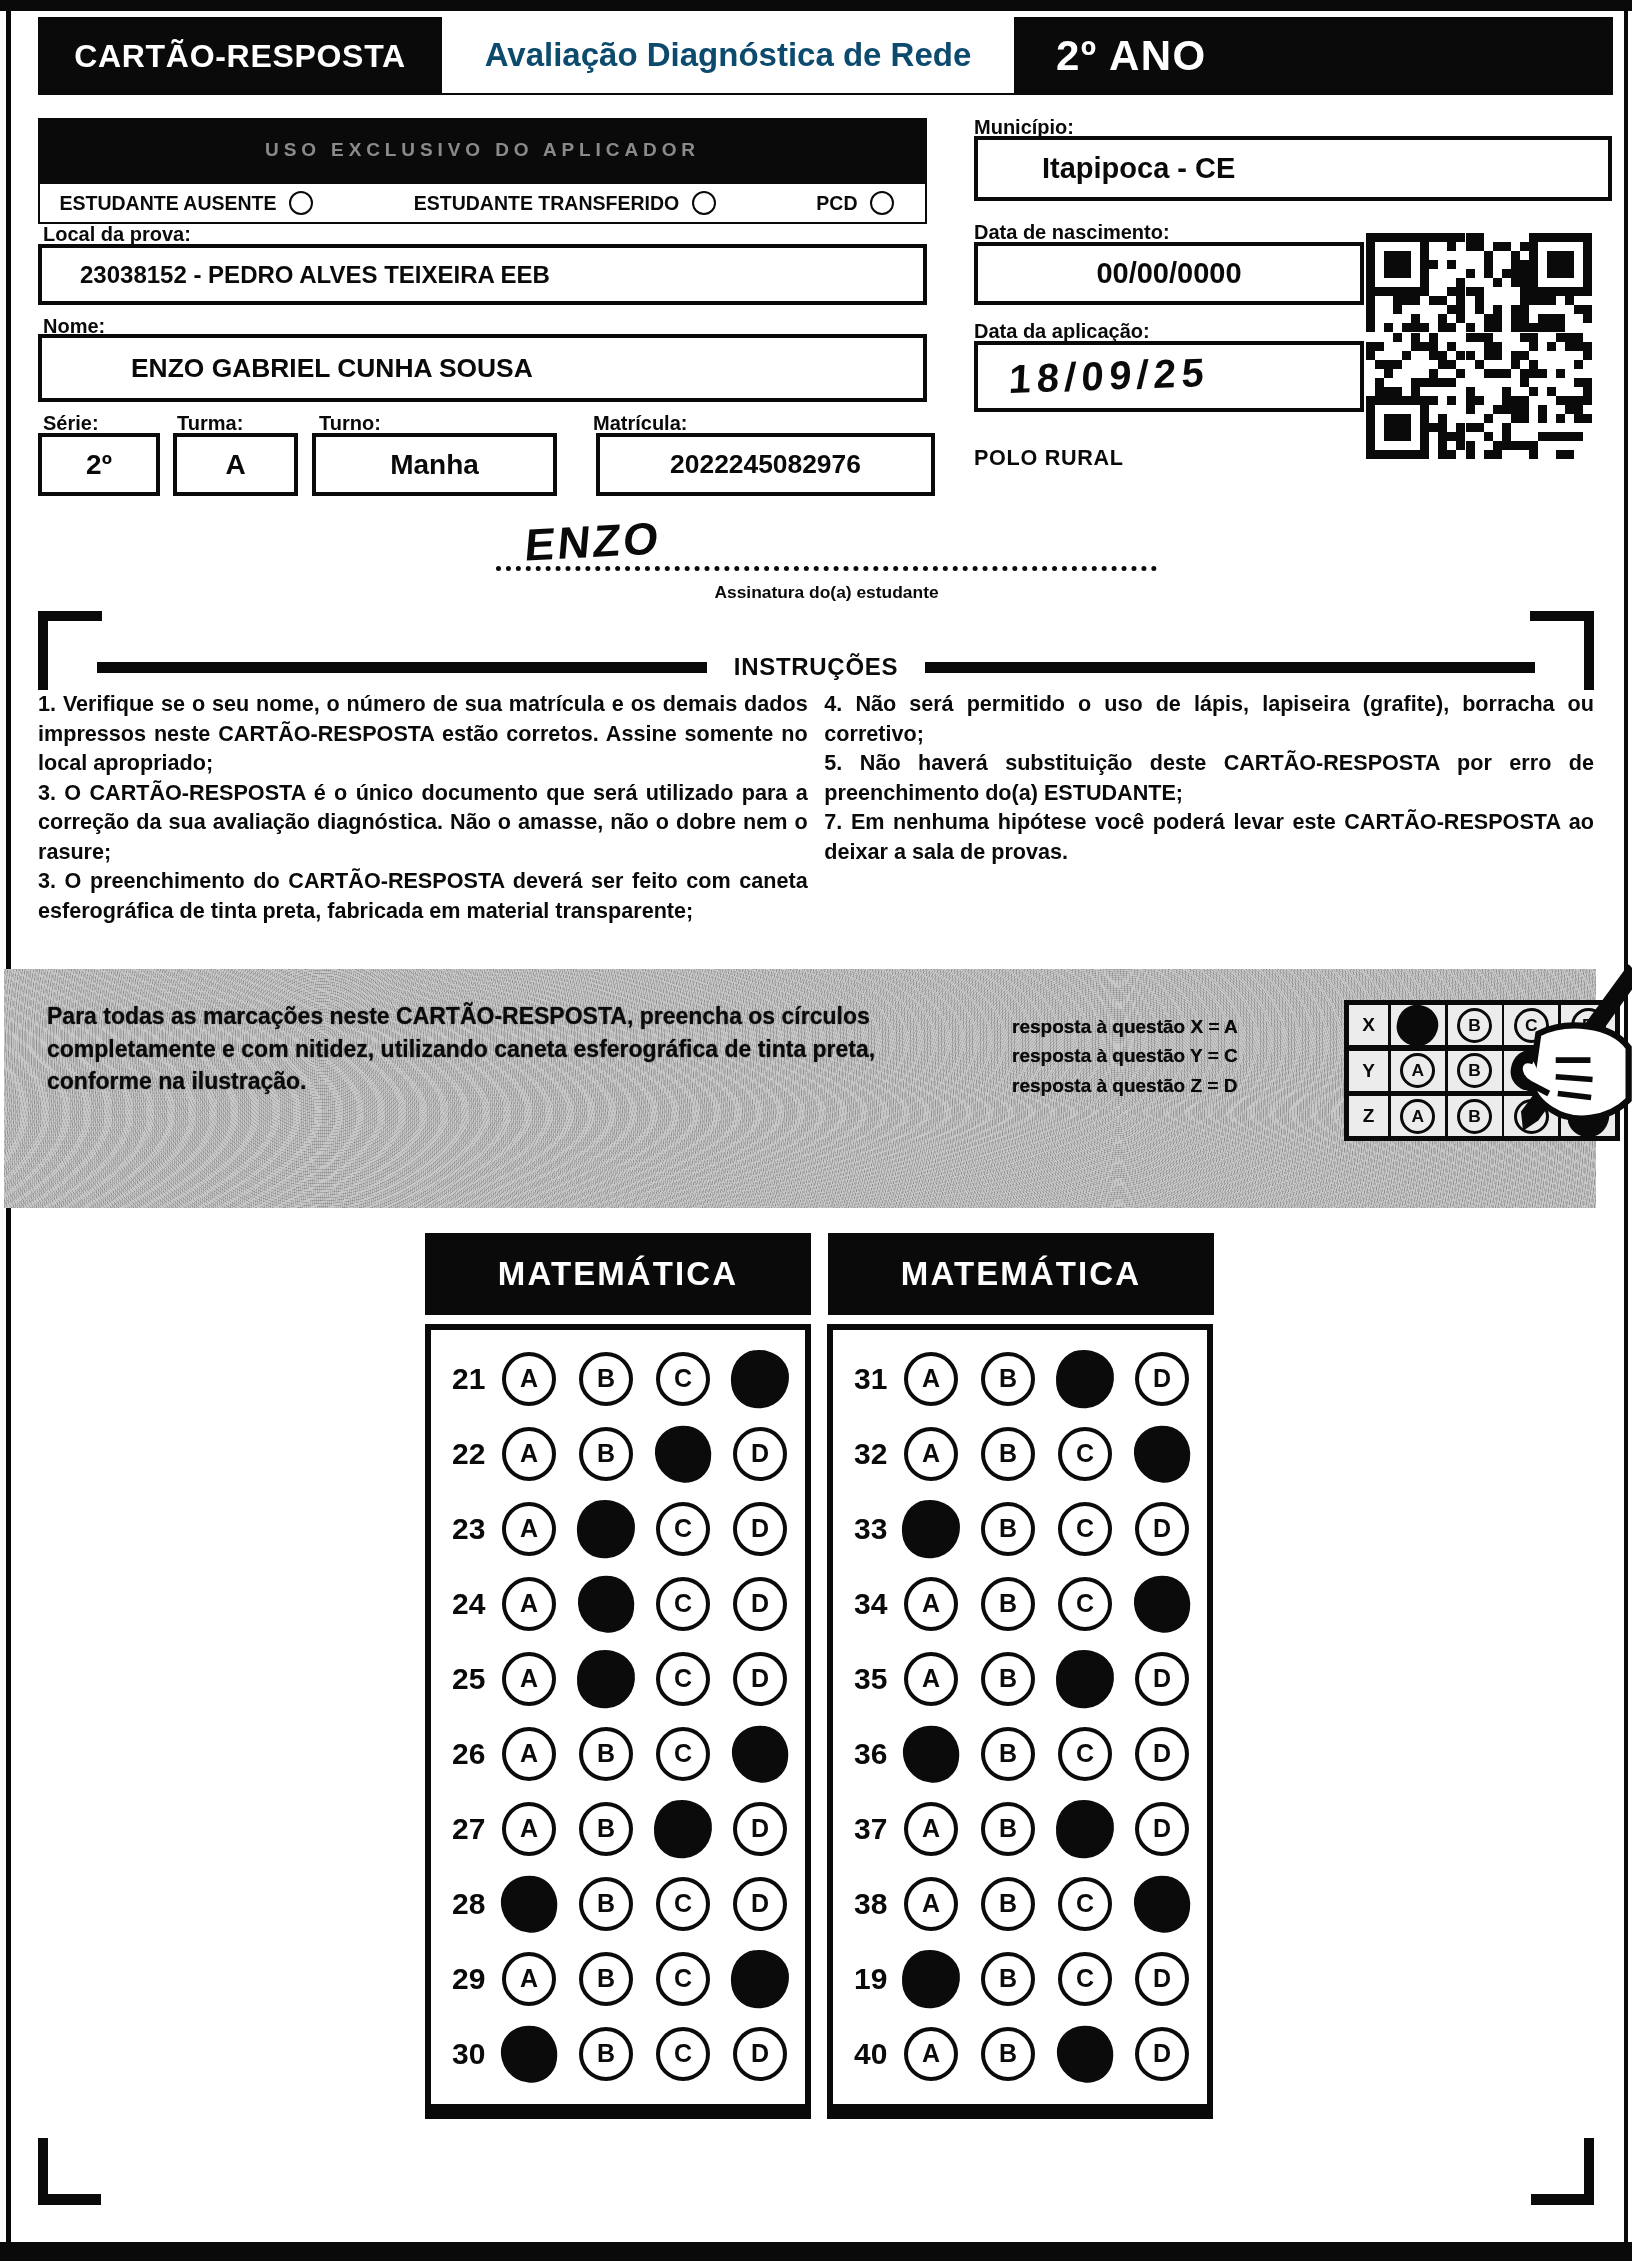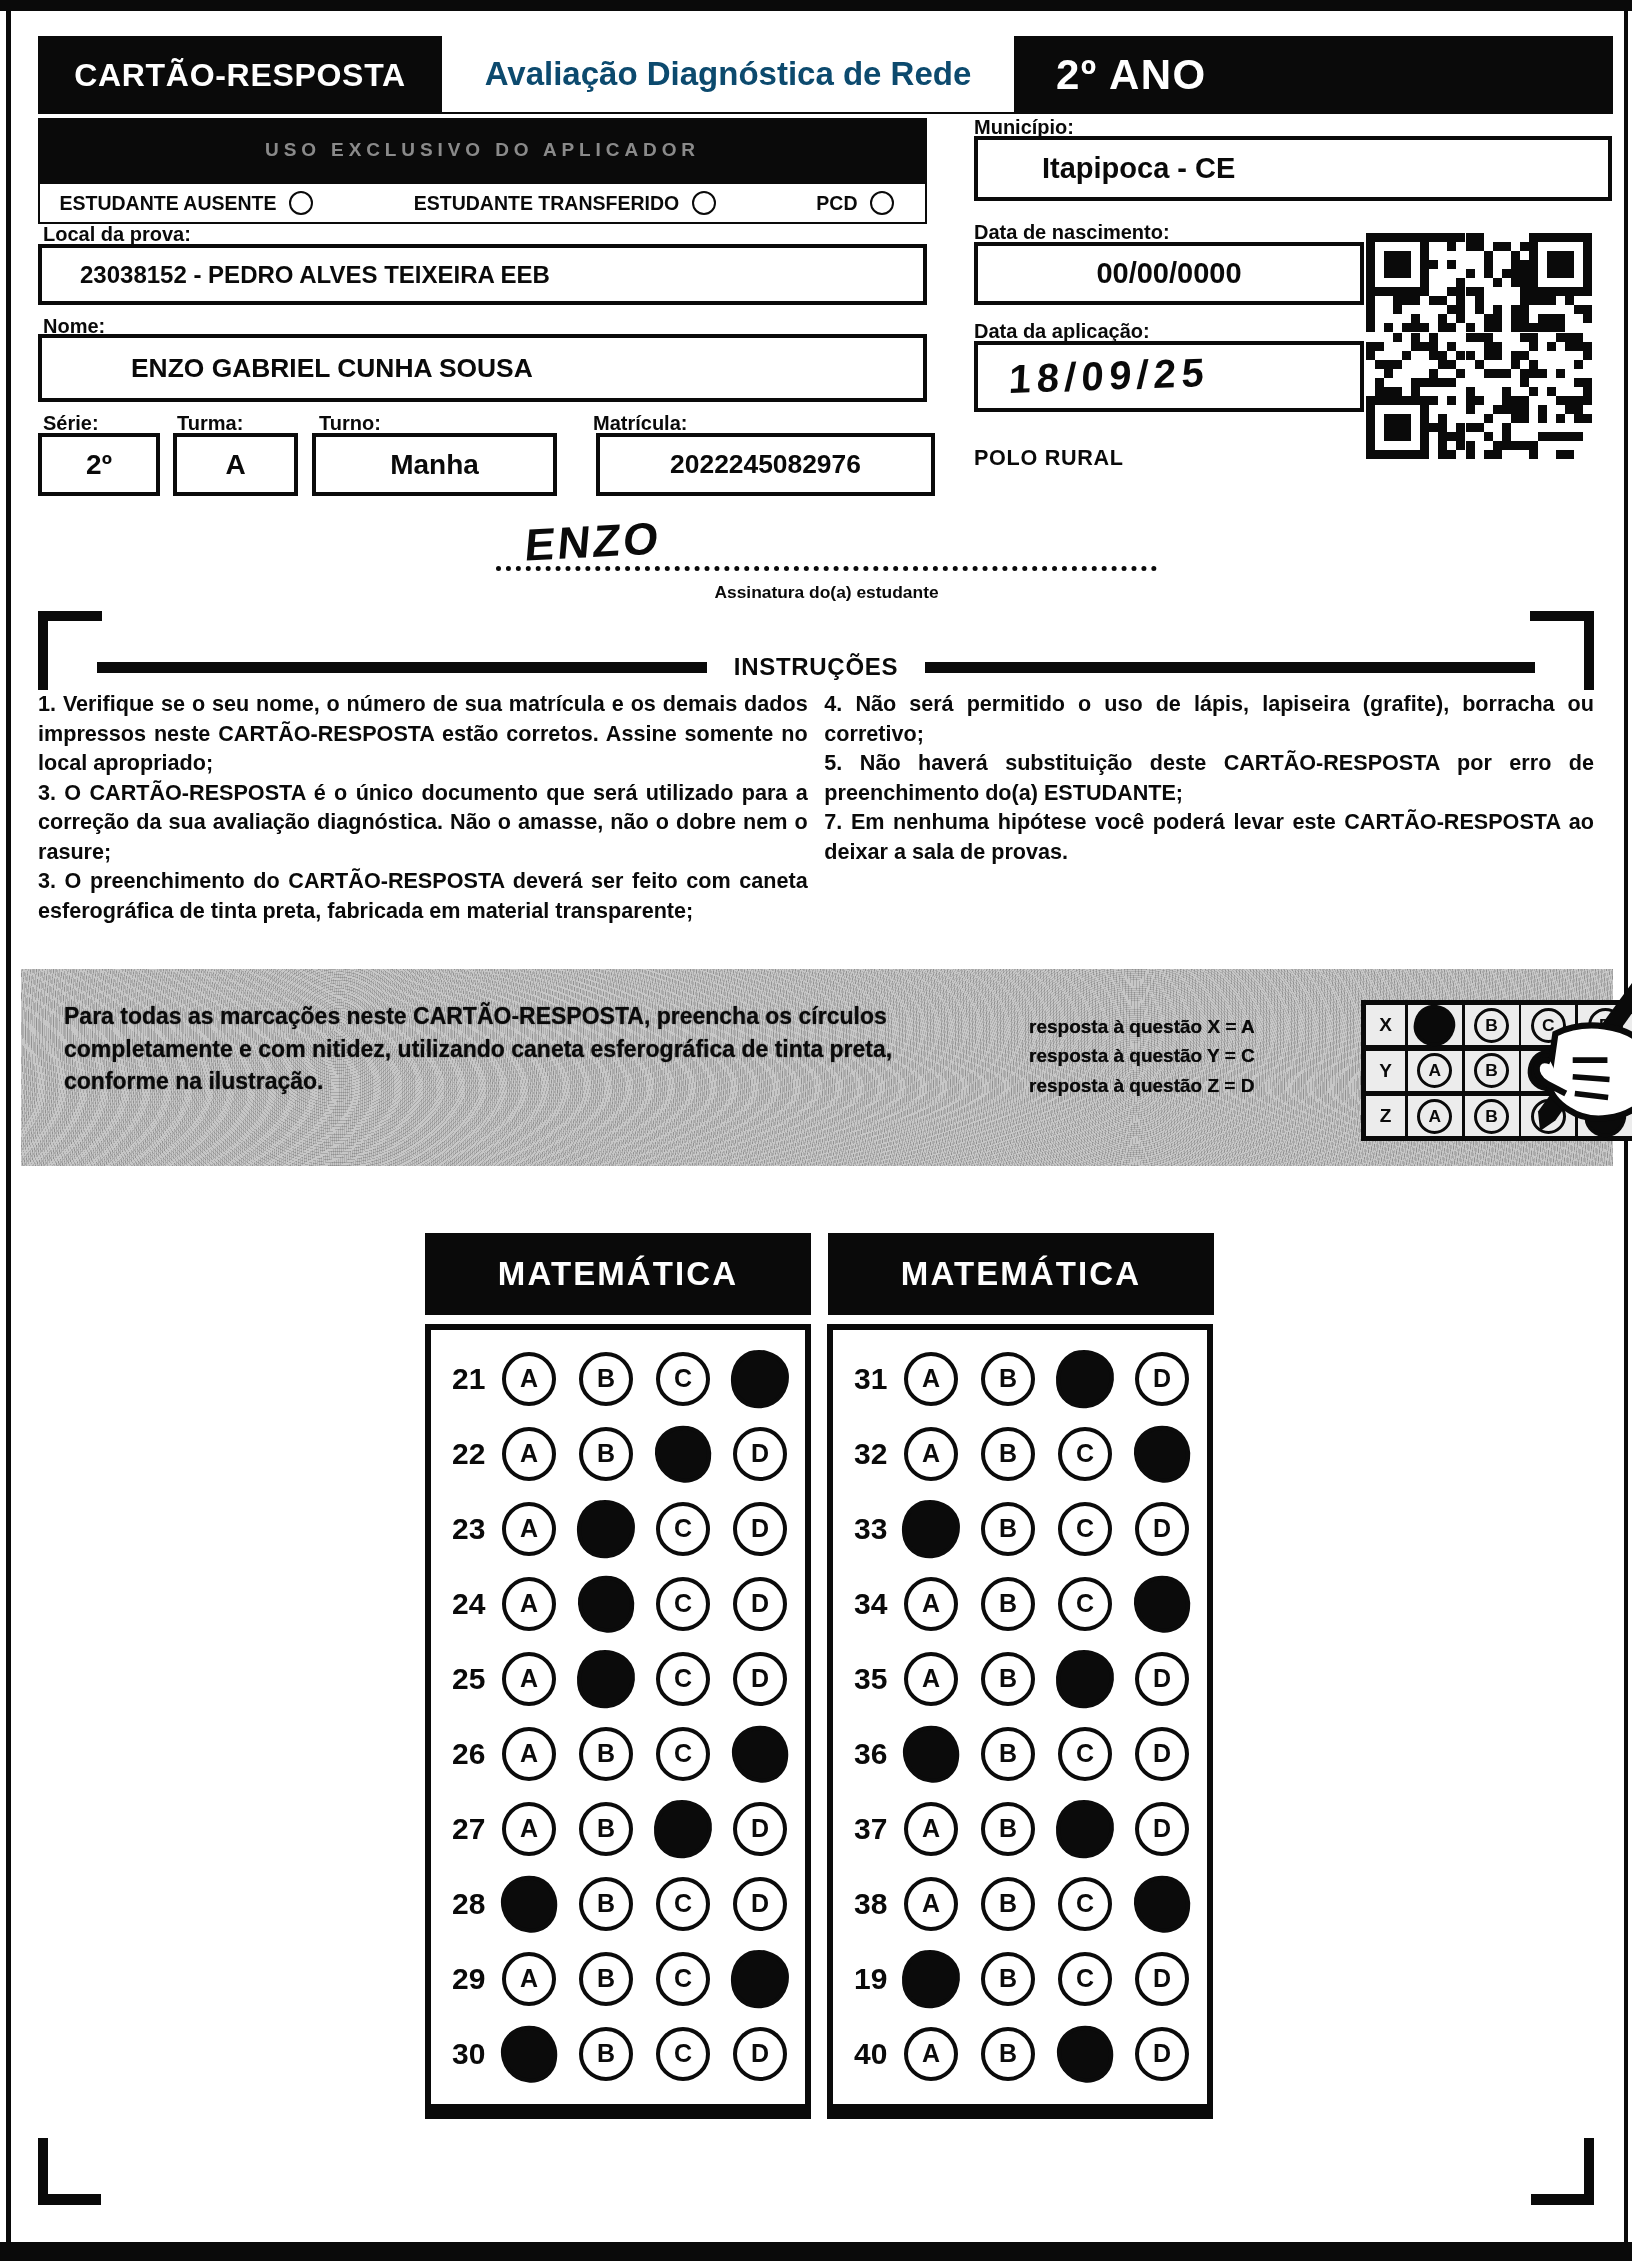--- a/index.html
+++ b/index.html
@@ -11,21 +11,21 @@
   .abs { position:absolute; }
   .blk { background:#0a0a0a; }
 
   
   .frame-top    { left:0; top:0; width:1633px; height:11px; }
   .frame-left   { left:5.6px; top:7px; width:5.6px; height:2248px; }
   .frame-right  { left:1624px; top:7px; width:4.2px; height:2248px; }
   .frame-bottom { left:0; top:2242px; width:1633px; height:19px; }
 
   
-  .hdr-box { display:flex; align-items:center;margin-top:19px; }
+  .hdr-box { display:flex; align-items:center; }
   .hdr-left  { left:38px; top:17.4px; width:404px; height:78px; justify-content:center; }
   .hdr-left span { color:#fff; font-size:32px; letter-spacing:0.7px; }
   .hdr-mid   { left:442px; top:17.4px; width:572px; height:78px; background:#fff; justify-content:center; border-bottom:2.8px solid #0a0a0a; }
   .hdr-mid span { color:#0c4a6e; font-size:33px; }
   .hdr-rightbox { left:1014px; top:17.4px; width:599px; height:78px; }
   .hdr-rightbox span { color:#fff; font-size:42px; padding-left:42px; letter-spacing:1.4px; }
 
   
   .uso-bar { left:38px; top:118px; width:889px; height:64px; display:flex; align-items:center; justify-content:center; }
   .uso-bar span { color:#cfcfcf; opacity:.65; filter:blur(0.7px); font-size:19px; letter-spacing:4.9px; }
@@ -74,21 +74,21 @@
 
   
   .instr-titlerow { left:97px; top:653px; width:1438px; display:flex; align-items:center; gap:26.4px; }
   .instr-bar { flex:1; height:11px; background:#0a0a0a; }
   .instr-title { font-size:24px; letter-spacing:0.7px; }
   .instr-cols { left:38px; top:689px; width:1556px; display:flex; gap:16.7px; }
   .instr-col { flex:1; }
   .instr-col p { font-size:21.6px; line-height:1.37; text-align:justify; }
 
   
-  .ex-box { left:21px; top:969px; width:1592px; height:197px;
+  .ex-box { left:4px; top:969px; width:1592px; height:239px;
             background:
               repeating-radial-gradient(circle at 20% 30%, rgba(0,0,0,.16) 0 0.7px, rgba(0,0,0,0) 0.7px 2.8px),
               repeating-radial-gradient(circle at 70% 60%, rgba(0,0,0,.13) 0 0.7px, rgba(0,0,0,0) 0.7px 2.1px),
               #c7c7c7; }
   .ex-text { position:absolute; left:43px; top:31px; width:849px; font-size:23px; line-height:1.42; text-shadow:0 0 1.4px #444; }
   .ex-legend { position:absolute; left:1008px; top:43px; font-size:19px; line-height:1.55; text-shadow:0 0 0.7px #333; }
   .ex-grid { position:absolute; left:1340px; top:31px; border:5.6px solid #0a0a0a; background:#0a0a0a;
              display:flex; flex-direction:column; gap:5.6px; }
   .ex-row { display:flex; gap:2.8px; }
   .ex-cell { width:54px; height:40px; background:#ececec; display:flex; align-items:center; justify-content:center; }

